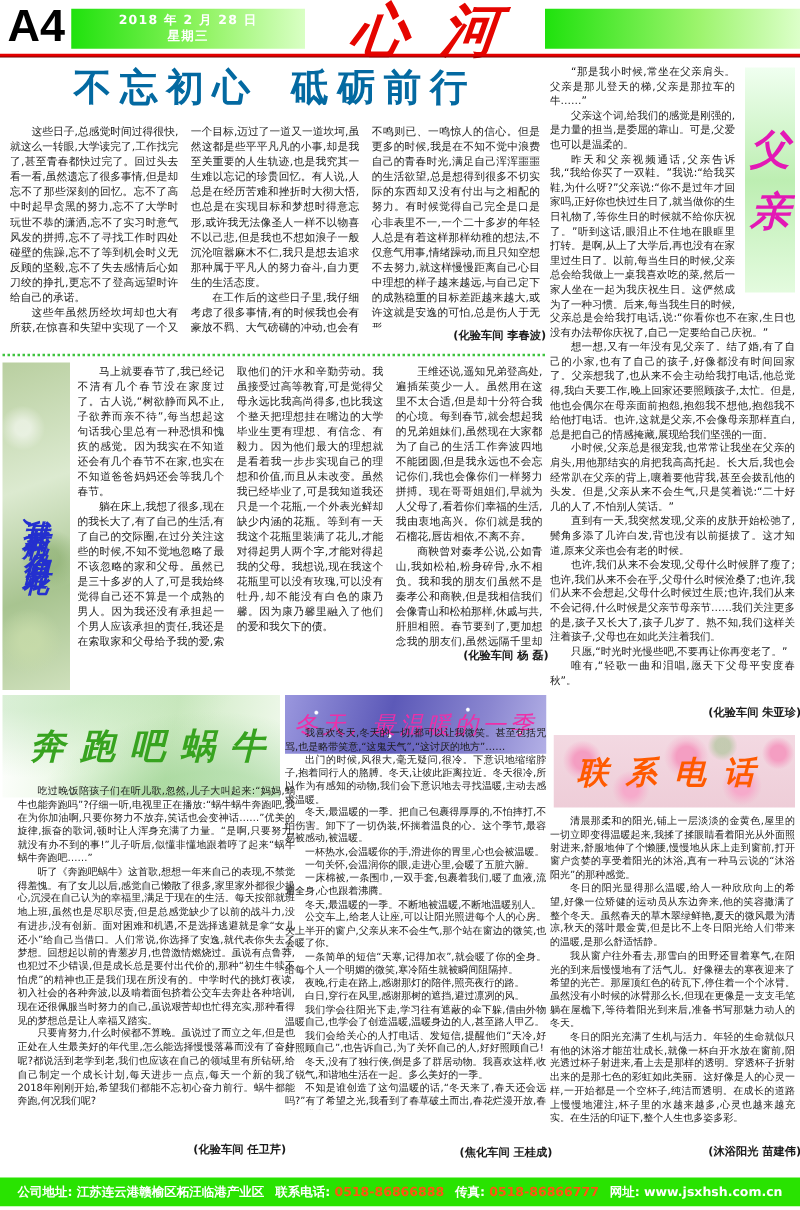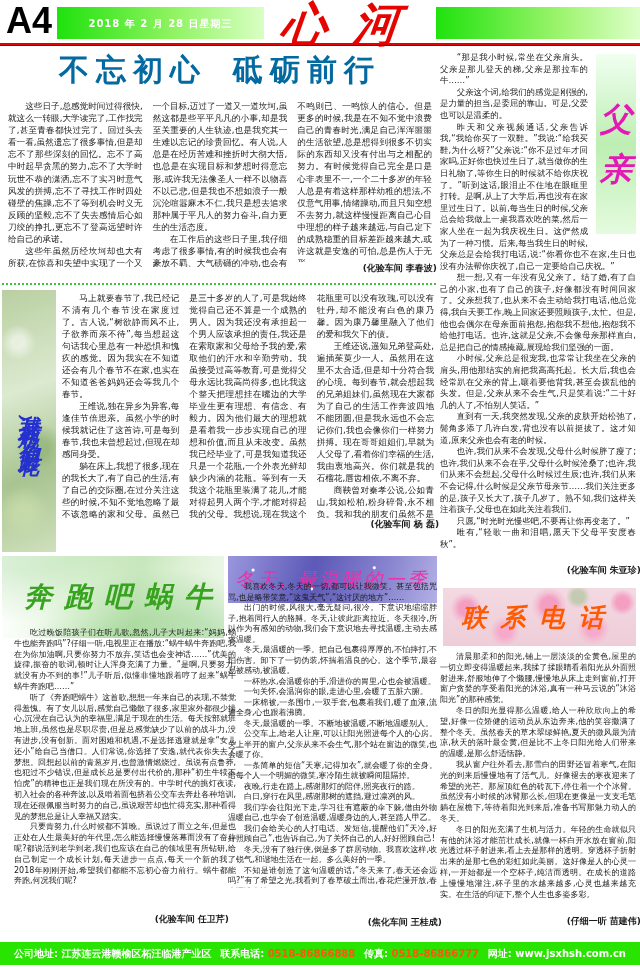--- a/index.html
+++ b/index.html
@@ -1,23 +1,23 @@
 <!DOCTYPE html>
 <html><head>
 <meta charset="utf-8">
 <style>
   html,body{margin:0;padding:0;background:#888;}
   .page{position:relative;width:640px;height:968px;background:#ffffff;overflow:hidden;
         font-family:"DejaVu Sans",sans-serif;color:#1b1b1b;}
   
   .page-num{position:absolute;left:6px;top:0px;font-size:36px;font-weight:700;
             font-family:"Liberation Sans",sans-serif;color:#000;}
-  .date-bar{position:absolute;left:57px;top:7px;width:207px;height:32px;
+  .date-bar{position:absolute;left:57px;top:7px;width:187px;height:32px;
             background:linear-gradient(to right,#1fe20d,#8ef35f 55%,#d9ffc4);
-            display:flex;flex-direction:row;align-items:center;justify-content:center;}
+            display:flex;flex-direction:column;align-items:center;justify-content:center;}
   .date-bar div{color:#fff;font-size:10px;font-weight:700;line-height:13px;letter-spacing:1px;}
   .masthead{position:absolute;left:278px;top:-6px;width:150px;text-align:center;
             font-family:"DejaVu Serif",serif;font-style:italic;font-weight:700;
             font-size:46px;color:#e50500;letter-spacing:26px;transform:skewX(-6deg);white-space:nowrap;}
   .right-bar{position:absolute;left:436px;top:7px;width:204px;height:32px;
              background:linear-gradient(to right,#1fe20d,#9cf46c 60%,#dcffc9);}
   .red-rule{position:absolute;left:0;top:43px;width:640px;height:3px;
             background:linear-gradient(#e30000 55%,#6b0000);}
   
   p{margin:0;text-indent:2em;text-align:justify;}
@@ -121,21 +121,20 @@
   </div>
   <div class="byline" style="left:295px;top:262px;width:137px;">(化验车间 李春波)</div>
 
   <div class="dotted-sep"></div>
 
   <div class="vase-banner">
     <div class="vase-title">我是花瓶,你们是花</div>
   </div>
   <div class="vase-body">
     <p>马上就要春节了,我已经记不清有几个春节没在家度过了。古人说,“树欲静而风不止,子欲养而亲不待”,每当想起这句话我心里总有一种恐惧和愧疚的感觉。因为我实在不知道还会有几个春节不在家,也实在不知道爸爸妈妈还会等我几个春节。</p>
-    <p>王维说,独在异乡为异客,每逢佳节倍思亲。虽然小学的时候我就记住了这首诗,可是每到春节,我也未曾想起过,但现在却感同身受。</p>
     <p>躺在床上,我想了很多,现在的我长大了,有了自己的生活,有了自己的交际圈,在过分关注这些的时候,不知不觉地忽略了最不该忽略的家和父母。虽然已是三十多岁的人了,可是我始终觉得自己还不算是一个成熟的男人。因为我还没有承担起一个男人应该承担的责任,我还是在索取家和父母给予我的爱,索取他们的汗水和辛勤劳动。我虽接受过高等教育,可是觉得父母永远比我高尚得多,也比我这个整天把理想挂在嘴边的大学毕业生更有理想、有信念、有毅力。因为他们最大的理想就是看着我一步步实现自己的理想和价值,而且从未改变。虽然我已经毕业了,可是我知道我还只是一个花瓶,一个外表光鲜却缺少内涵的花瓶。等到有一天我这个花瓶里装满了花儿,才能对得起男人两个字,才能对得起我的父母。我想说,现在我这个花瓶里可以没有玫瑰,可以没有牡丹,却不能没有白色的康乃馨。因为康乃馨里融入了他们的爱和我欠下的债。</p>
     <p>王维还说,遥知兄弟登高处,遍插茱萸少一人。虽然用在这里不太合适,但是却十分符合我的心境。每到春节,就会想起我的兄弟姐妹们,虽然现在大家都为了自己的生活工作奔波四地不能团圆,但是我永远也不会忘记你们,我也会像你们一样努力拼搏。现在哥哥姐姐们,早就为人父母了,看着你们幸福的生活,我由衷地高兴。你们就是我的石榴花,唇齿相依,不离不弃。</p>
     <p>商鞅曾对秦孝公说,公如青山,我如松柏,粉身碎骨,永不相负。我和我的朋友们虽然不是秦孝公和商鞅,但是我相信我们会像青山和松柏那样,休戚与共,肝胆相照。春节要到了,更加想念我的朋友们,虽然远隔千里却依然牵肠挂肚,真希望你们能够出现在我的眼前,一起看春节的烟火,一起说说心里话,那种感觉一定很美妙。你们就是我的百合花,愿我们的友谊地久天长。</p>
 
   </div>
   <div class="byline" style="left:295px;top:518px;width:139px;">(化验车间 杨 磊)</div>
 
   <div class="father-body">
     <div class="father-float">
       <div class="father-strip">
@@ -190,21 +189,21 @@
 
   <div class="sun-banner">
     <div class="sun-title">联系电话</div>
   </div>
   <div class="sun-body">
     <p>清晨那柔和的阳光,铺上一层淡淡的金黄色,屋里的一切立即变得温暖起来,我揉了揉眼睛看着阳光从外面照射进来,舒服地伸了个懒腰,慢慢地从床上走到窗前,打开窗户贪婪的享受着阳光的沐浴,真有一种马云说的“沐浴阳光”的那种感觉。</p>
     <p>冬日的阳光显得那么温暖,给人一种欣欣向上的希望,好像一位矫健的运动员从东边奔来,他的笑容撒满了整个冬天。虽然春天的草木翠绿鲜艳,夏天的微风最为清凉,秋天的落叶最金黄,但是比不上冬日阳光给人们带来的温暖,是那么舒适恬静。</p>
     <p>我从窗户往外看去,那雪白的田野还冒着寒气,在阳光的到来后慢慢地有了活气儿。好像褪去的寒夜迎来了希望的光芒。那屋顶红色的砖瓦下,停住着一个个冰臂。虽然没有小时候的冰臂那么长,但现在更像是一支支毛笔躺在屋檐下,等待着阳光到来后,准备书写那魅力动人的冬天。</p>
     <p>冬日的阳光充满了生机与活力。年轻的生命就似只有他的沐浴才能茁壮成长,就像一杯白开水放在窗前,阳光透过杯子射进来,看上去是那样的透明。穿透杯子折射出来的是那七色的彩虹如此美丽。这好像是人的心灵一样,一开始都是一个空杯子,纯洁而透明。在成长的道路上慢慢地灌注,杯子里的水越来越多,心灵也越来越充实。在生活的印证下,整个人生也多姿多彩。</p>
   </div>
-  <div class="byline" style="left:495px;top:915px;width:141px;">(仔细一听 苗建伟)</div>
+  <div class="byline" style="left:495px;top:915px;width:141px;">(沐浴阳光 苗建伟)</div>
 
   <div class="footer">
     <span>
       <span>公司地址:</span>
       <span>江苏连云港赣榆区柘汪临港产业区</span>
     </span>
     <span>
       <span>联系电话:</span>
       <span class="num">0518-86866888</span>
     </span>

